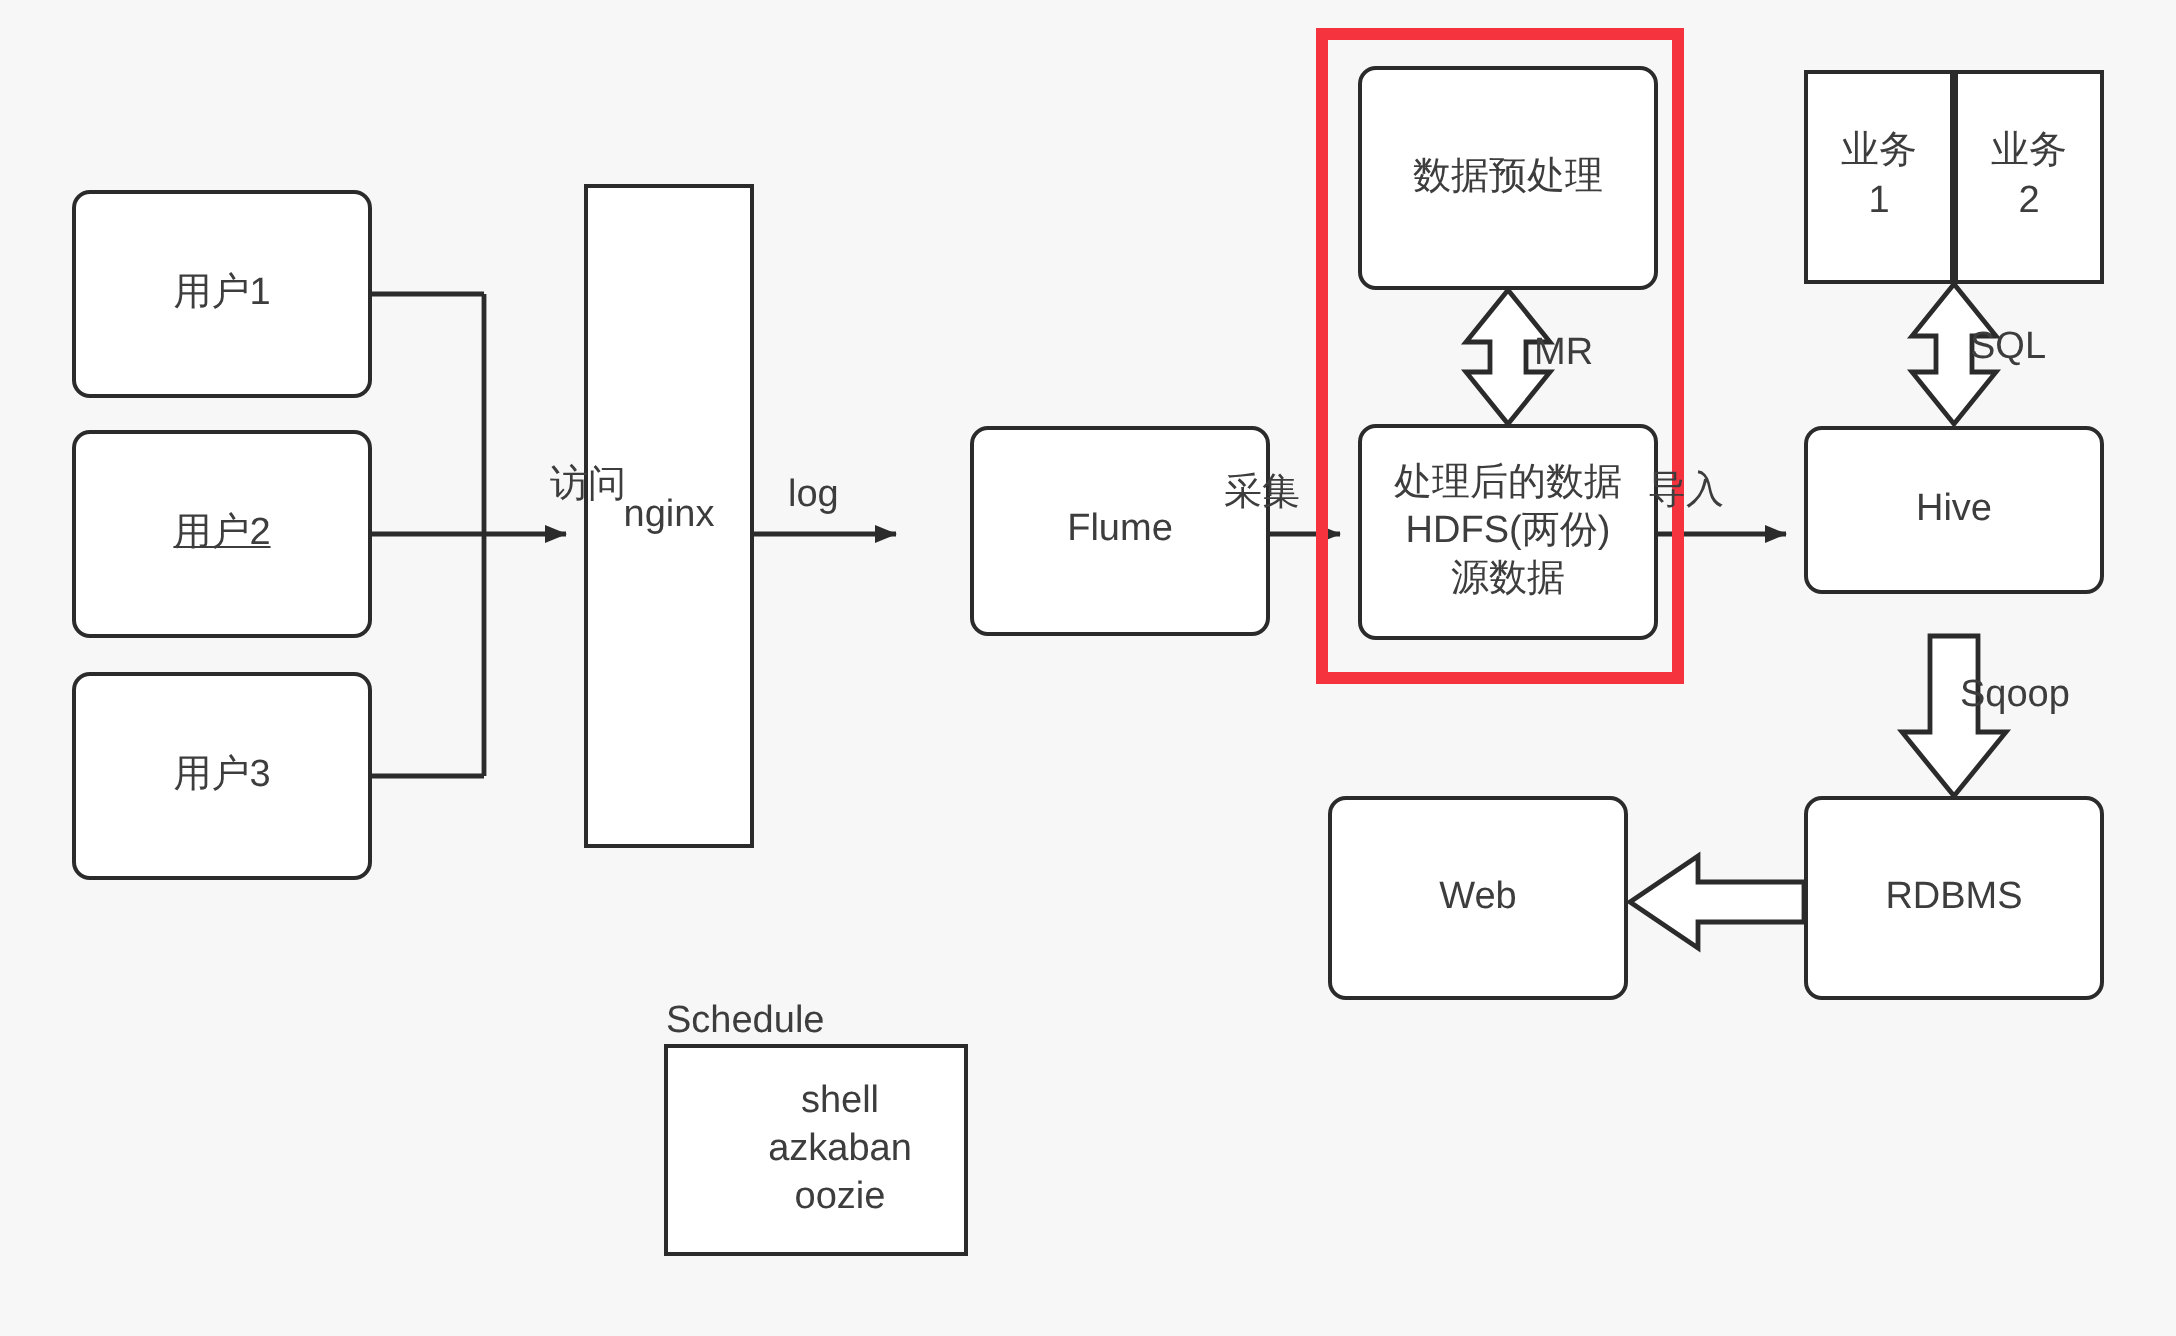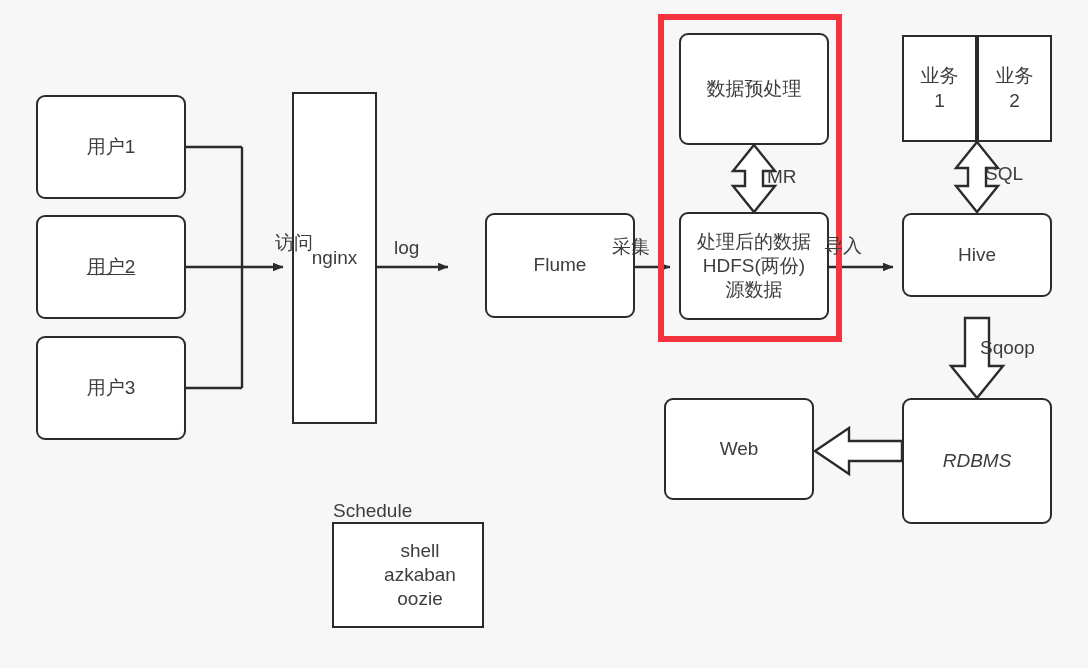--- a/index.html
+++ b/index.html
@@ -51,21 +51,21 @@
   #node-user1   { left: 36px;  top: 95px;  width: 150px; height: 104px; }
   #node-user2   { left: 36px;  top: 215px; width: 150px; height: 104px; text-decoration: underline; }
   #node-user3   { left: 36px;  top: 336px; width: 150px; height: 104px; }
   #node-nginx   { left: 292px; top: 92px;  width: 85px;  height: 332px; text-align: right; }
   #node-flume   { left: 457px; top: 213px; width: 150px; height: 105px; margin-left: 28px; }
   #node-preprocess { left: 679px; top: 33px;  width: 150px; height: 112px; }
   #node-hdfs    { left: 679px; top: 212px; width: 150px; height: 108px; }
   #node-biz1    { left: 902px; top: 35px;  width: 75px;  height: 107px; }
   #node-biz2    { left: 977px; top: 35px;  width: 75px;  height: 107px; }
   #node-hive    { left: 902px; top: 213px; width: 150px; height: 84px; }
-  #node-rdbms   { left: 902px; top: 398px; width: 150px; height: 126px; font-style: italic; }
+  #node-rdbms   { left: 902px; top: 398px; width: 150px; height: 102px; }
   #node-web     { left: 664px; top: 398px; width: 150px; height: 102px; }
   #node-schedule-box {
     left: 332px; top: 522px; width: 152px; height: 106px;
     border-width: 2.4px;
     font-size: 19px;
     align-items: center;
     justify-content: center;
     padding-left: 24px;
   }
 

